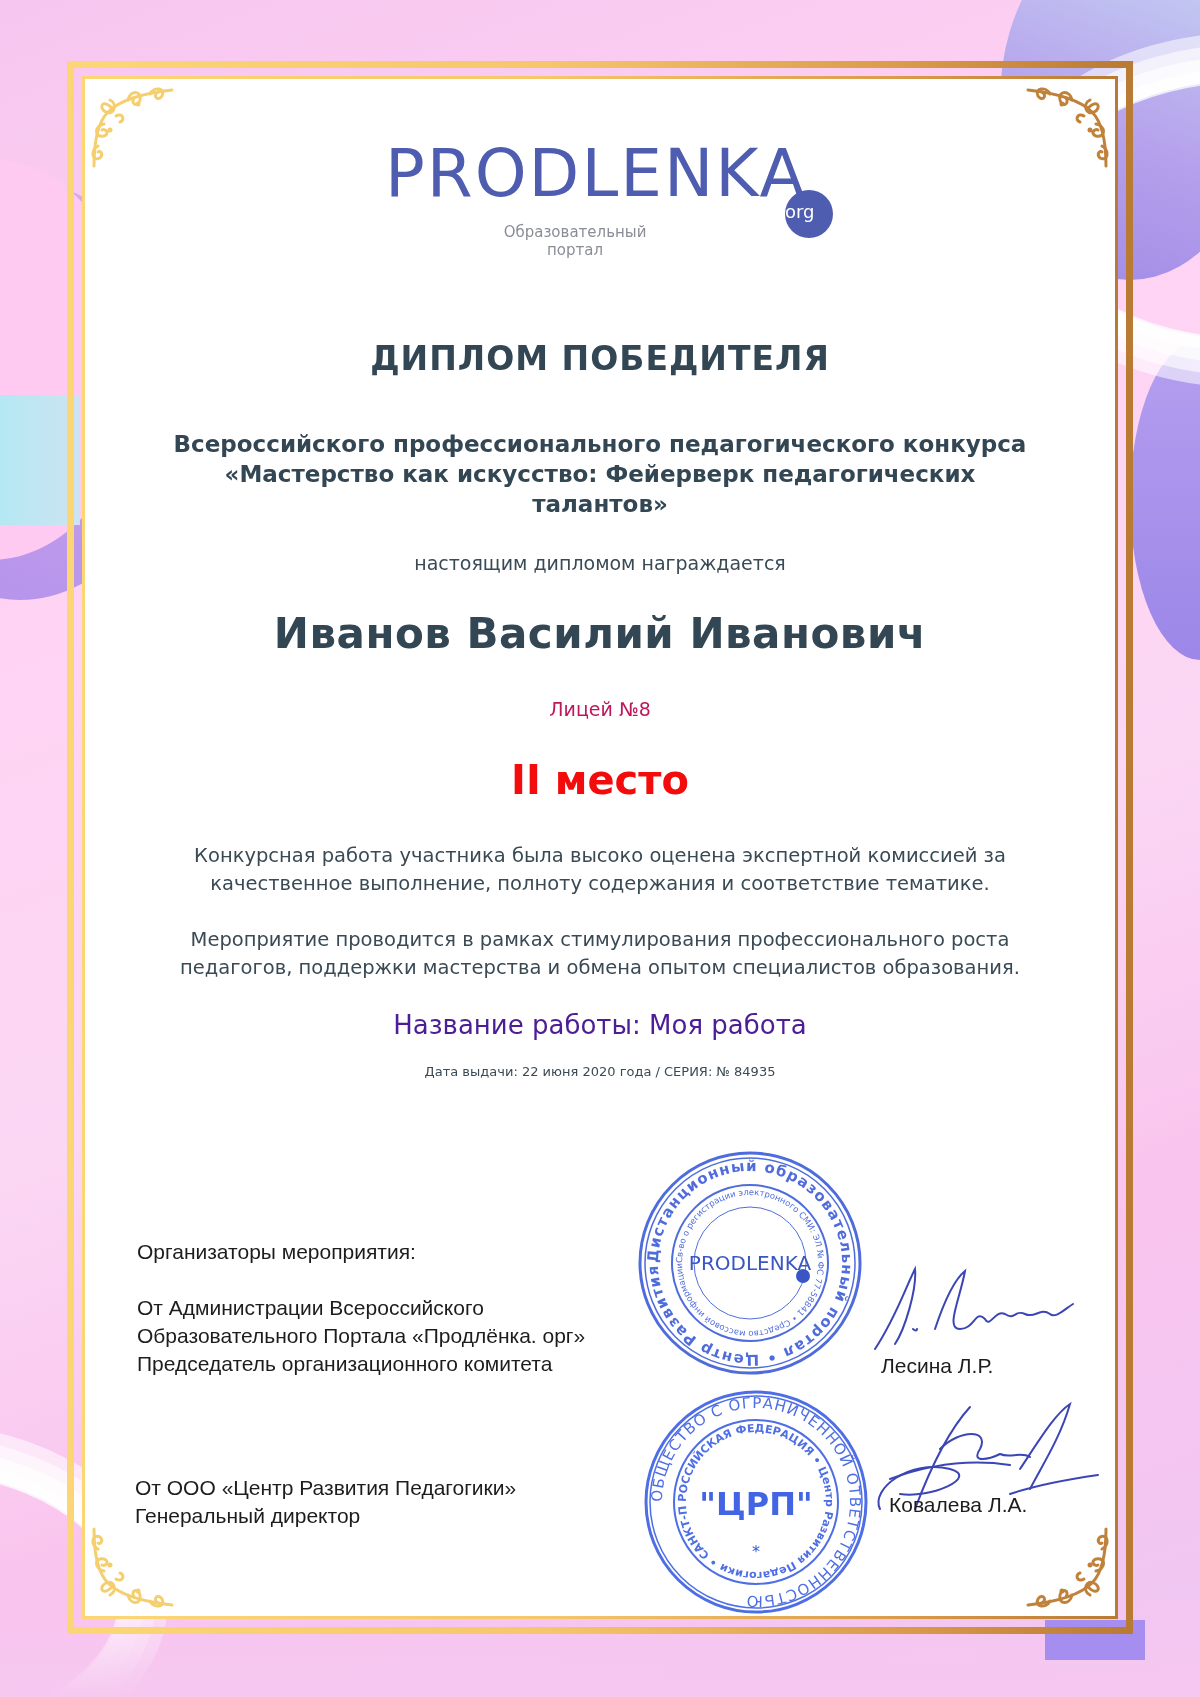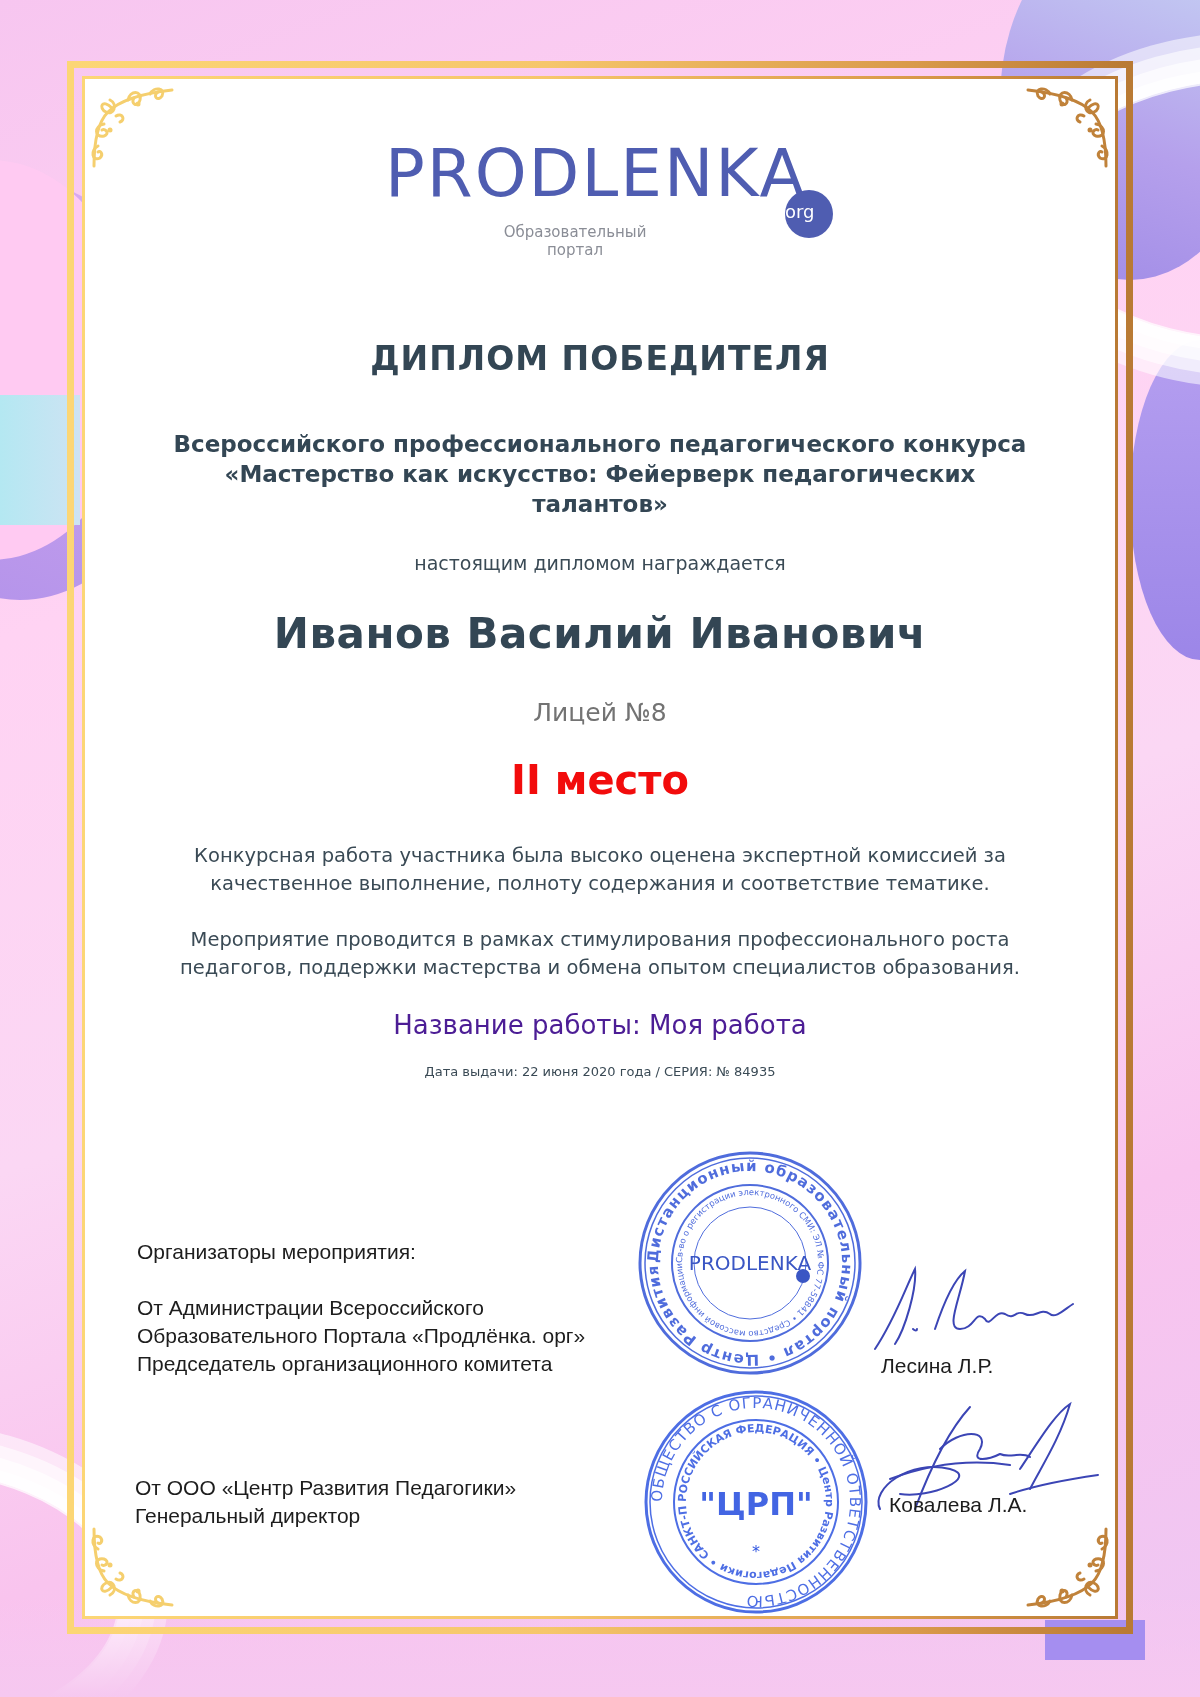--- a/index.html
+++ b/index.html
@@ -82,21 +82,21 @@
     }
     .logo-sub {
       position: absolute; left: 390px; top: 134px; width: 200px; text-align: center;
       font-size: 15px; color: #8a8d96;
     }
 
     .title { top: 250px; font-size: 33px; font-weight: bold; color: #334654; letter-spacing: 1px; }
     .subtitle { top: 340px; font-size: 23px; font-weight: bold; color: #334654; line-height: 30px; padding: 0 80px; }
     .awarded { top: 463px; font-size: 19px; color: #3a4a55; }
     .name { top: 520px; font-size: 42px; font-weight: bold; color: #334654; letter-spacing: .5px; }
-    .school { top: 609px; font-size: 25px; color: #737373; }
+    .school { top: 609px; font-size: 19px; color: #be185d; }
     .place { top: 668px; font-size: 40px; font-weight: bold; color: #f20c0c; }
     .para { font-size: 19.5px; color: #3a4a55; line-height: 28px; padding: 0 70px; }
     .para1 { top: 753px; }
     .para2 { top: 837px; }
     .work { top: 921px; font-size: 26px; color: #4c1d95; }
     .issue { top: 975px; font-size: 13px; color: #3a4a55; }
 
     .org-block { position: absolute; font-family: "Liberation Sans", sans-serif; font-size: 21px; color: #1d1d1d; line-height: 28px; }
     .org-head { left: 52px; top: 1149px; }
     .org1 { left: 52px; top: 1205px; }

